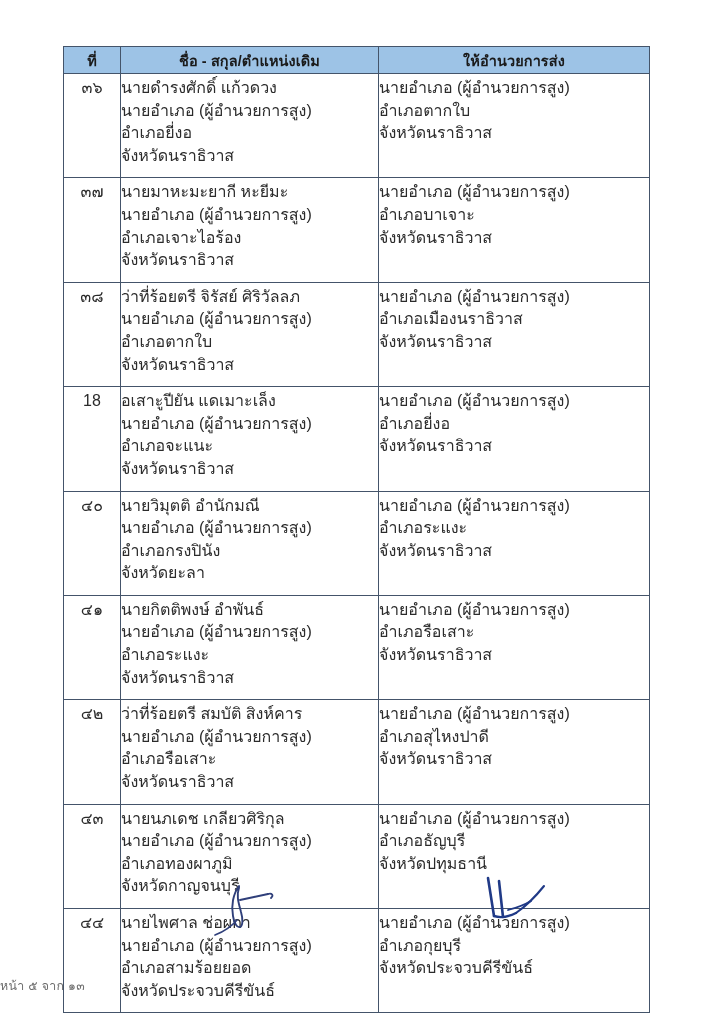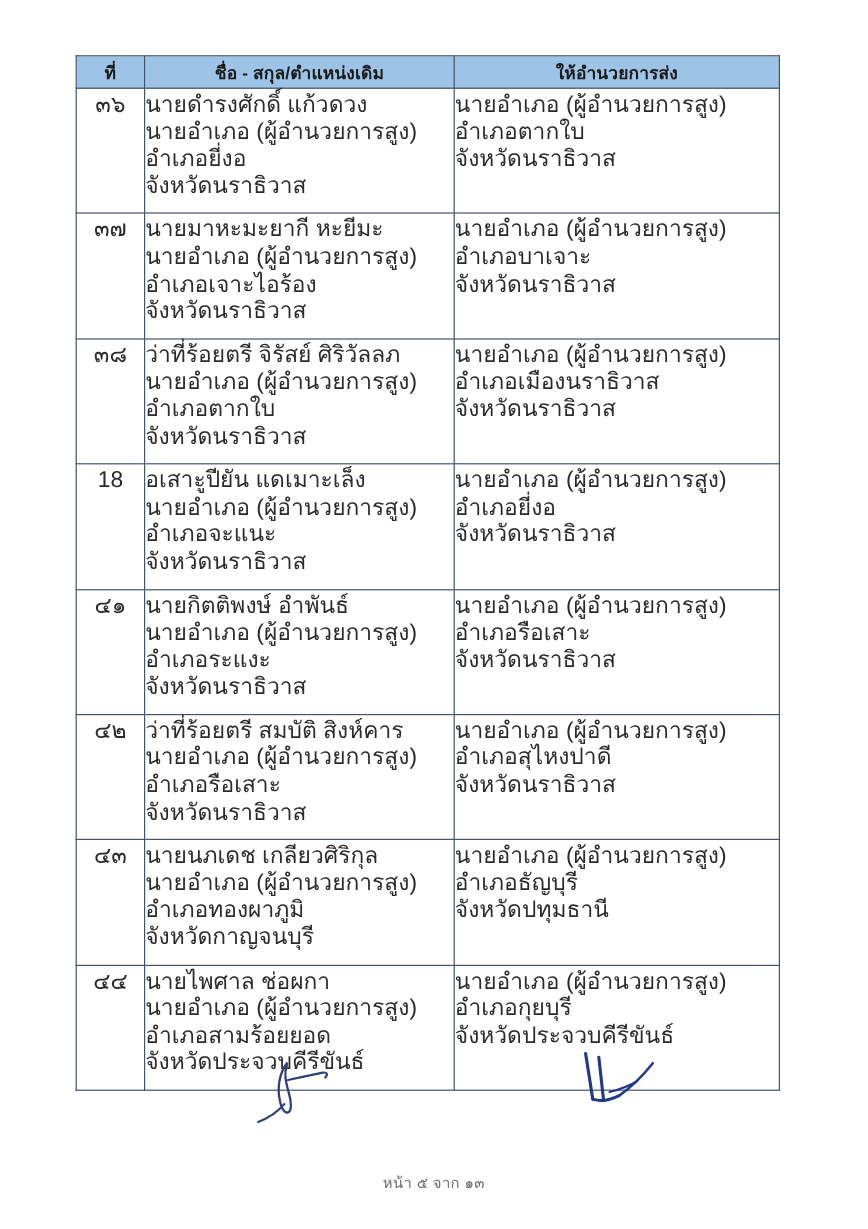--- a/index.html
+++ b/index.html
@@ -54,21 +54,21 @@
     text-align: center;
     vertical-align: middle;
     font-size: 14.5px;
     font-weight: bold;
     color: #1a1a1a;
     letter-spacing: 0.1px;
   }
 
   
   #doc-table tbody td {
-    font-size: 19px;
+    font-size: 16px;
     line-height: 22.6px;
     color: #2b2b2b;
     padding-top: 3px;
     padding-bottom: 10px;
   }
 
   td.cell-no {
     text-align: center;
     padding-left: 0;
     padding-right: 0;
@@ -90,21 +90,21 @@
   }
   #signature-left  { left: 213px; top: 880px; width: 80px;  height: 58px; }
   #signature-right { left: 478px; top: 872px; width: 78px;  height: 62px; }
 
   
   #page-footer {
     position: absolute;
     left: 0;
     top: 976px;
     width: 723px;
-    text-align: center;
+    text-align: left;
     font-size: 12.4px;
     color: #6d6d6d;
     letter-spacing: 0.3px;
   }
 </style>
 </head>
 <body>
 
 <div id="page">
 
@@ -172,20 +172,34 @@
             <span class="line">อำเภอจะแนะ</span>
             <span class="line">จังหวัดนราธิวาส</span>
           </td>
           <td class="cell-pos">
             <span class="line">นายอำเภอ (ผู้อำนวยการสูง)</span>
             <span class="line">อำเภอยี่งอ</span>
             <span class="line">จังหวัดนราธิวาส</span>
           </td>
         </tr>
         <tr>
+          <td class="cell-no">๔๐</td>
+          <td class="cell-name">
+            <span class="line">นายวิมุตติ อำนักมณี</span>
+            <span class="line">นายอำเภอ (ผู้อำนวยการสูง)</span>
+            <span class="line">อำเภอกรงปินัง</span>
+            <span class="line">จังหวัดยะลา</span>
+          </td>
+          <td class="cell-pos">
+            <span class="line">นายอำเภอ (ผู้อำนวยการสูง)</span>
+            <span class="line">อำเภอระแงะ</span>
+            <span class="line">จังหวัดนราธิวาส</span>
+          </td>
+        </tr>
+        <tr>
           <td class="cell-no">๔๑</td>
           <td class="cell-name">
             <span class="line">นายกิตติพงษ์ อำพันธ์</span>
             <span class="line">นายอำเภอ (ผู้อำนวยการสูง)</span>
             <span class="line">อำเภอระแงะ</span>
             <span class="line">จังหวัดนราธิวาส</span>
           </td>
           <td class="cell-pos">
             <span class="line">นายอำเภอ (ผู้อำนวยการสูง)</span>
             <span class="line">อำเภอรือเสาะ</span>

